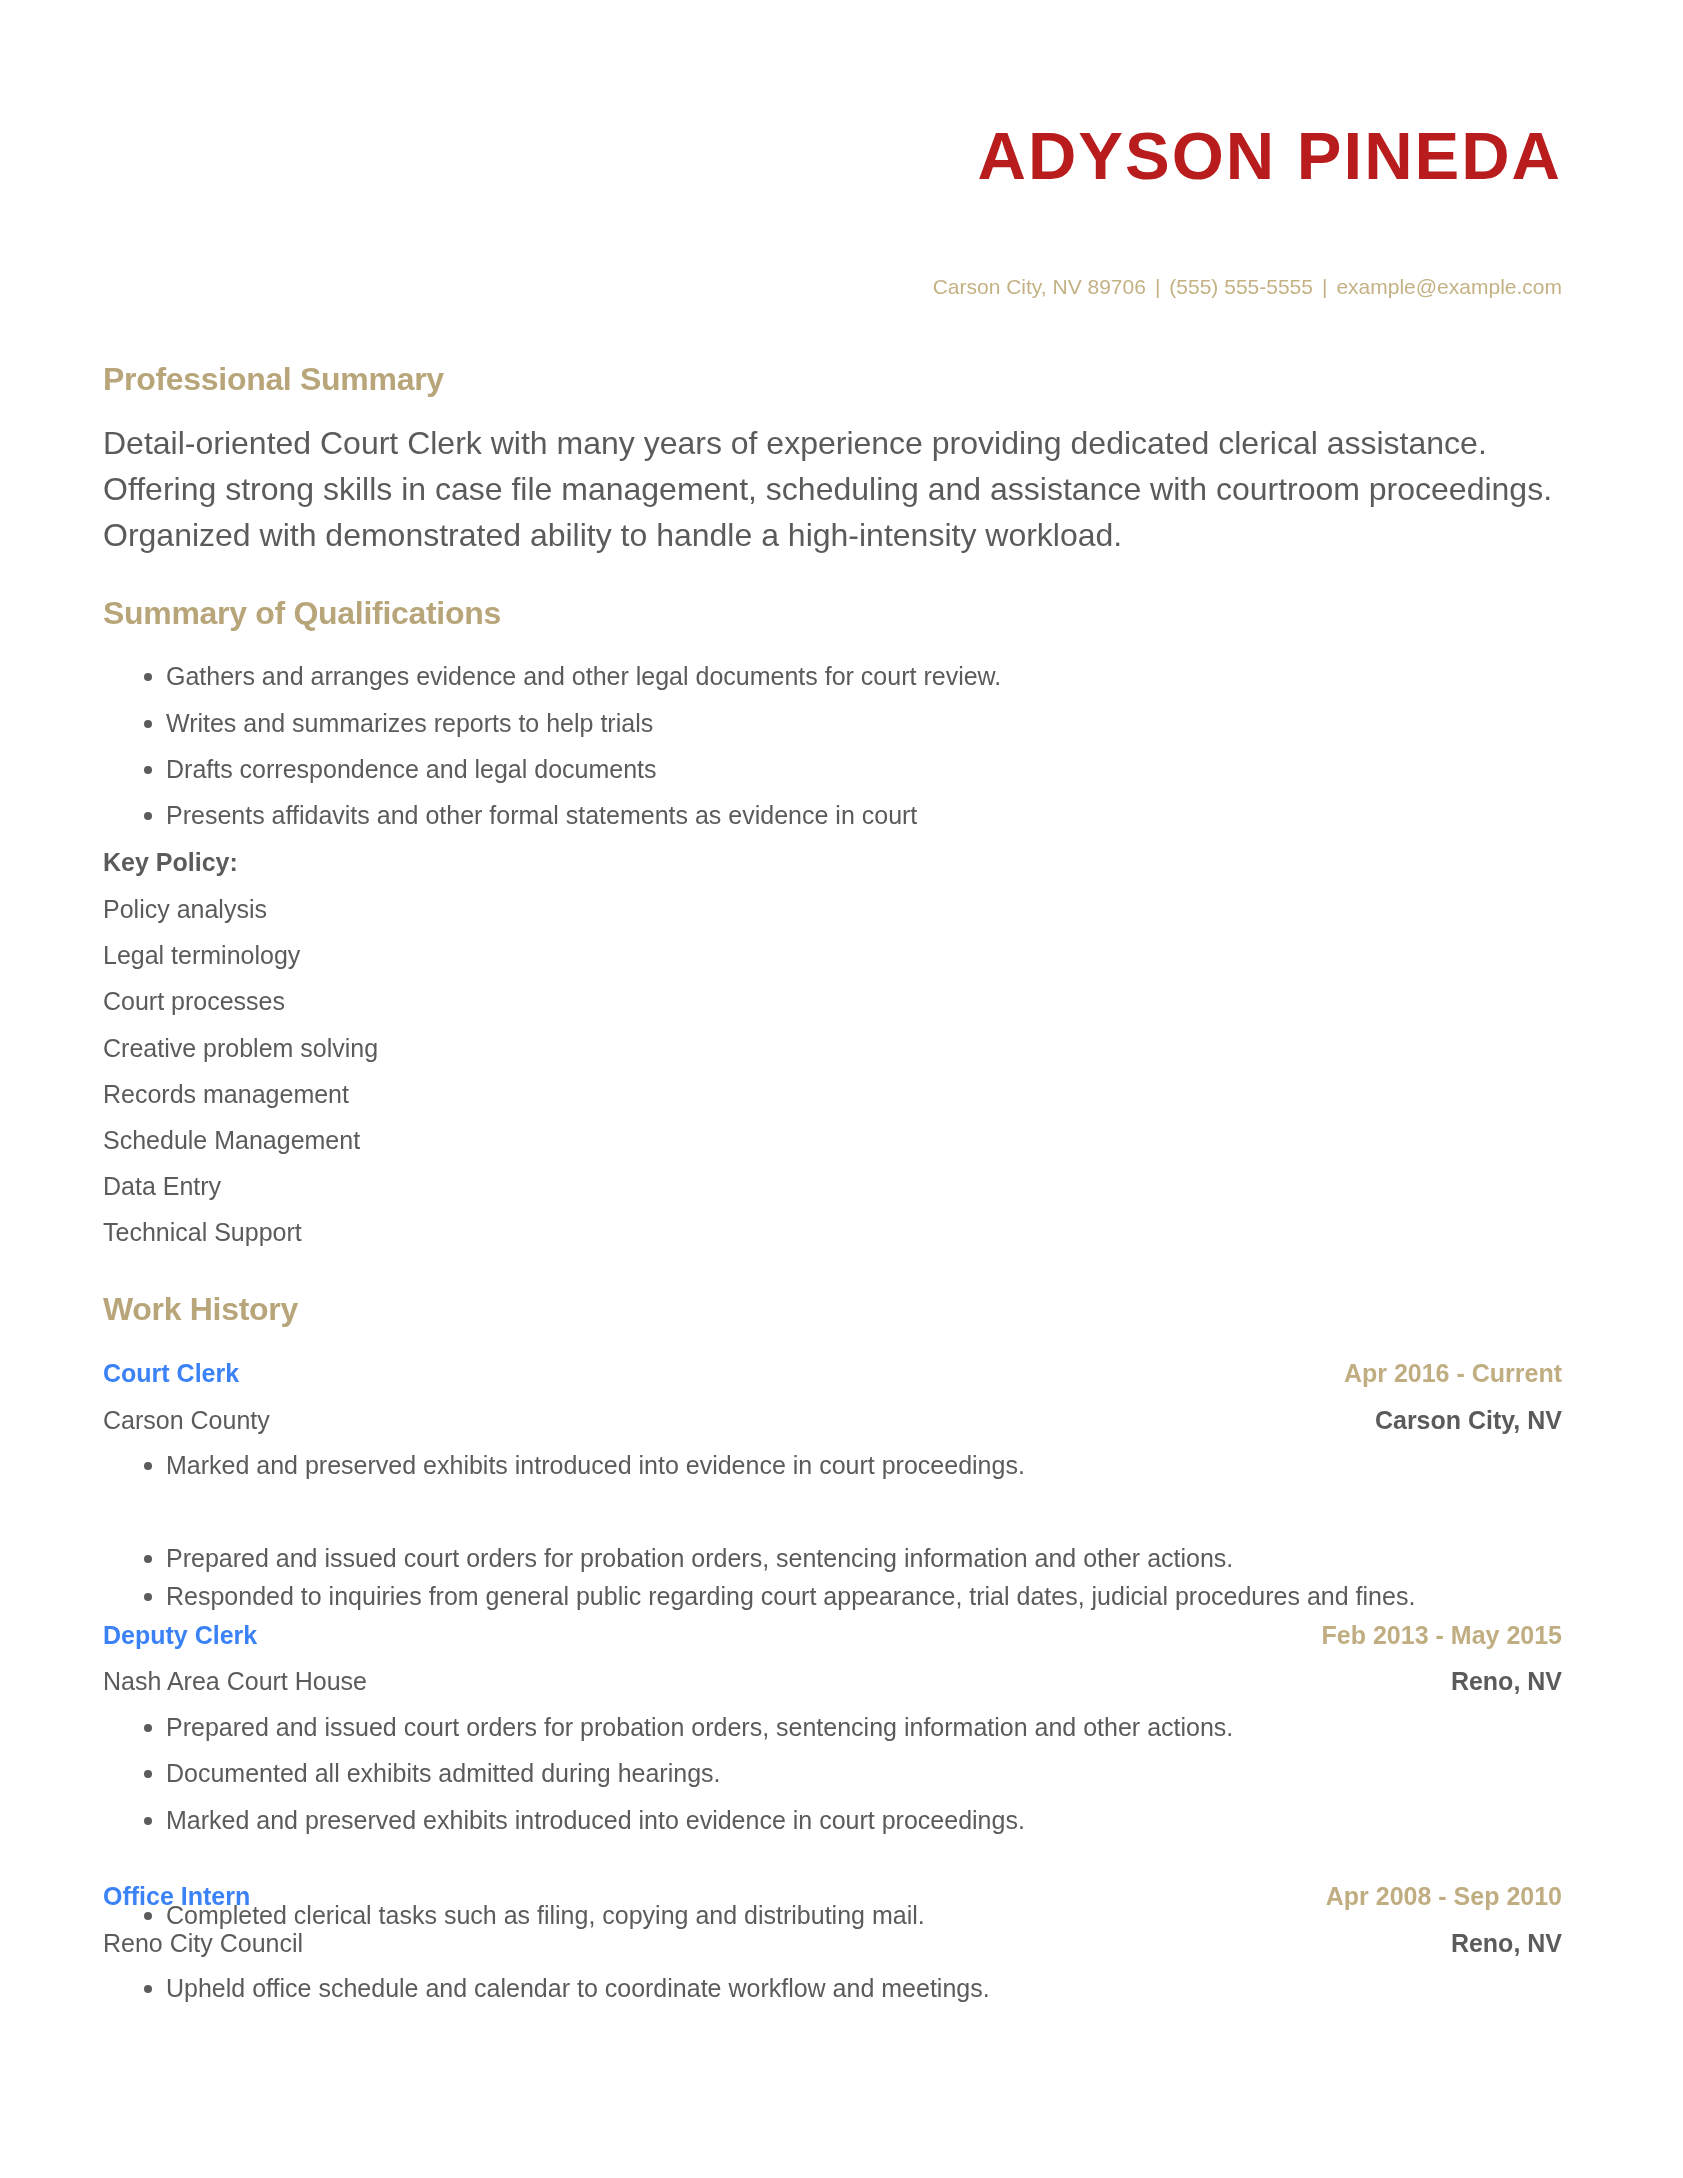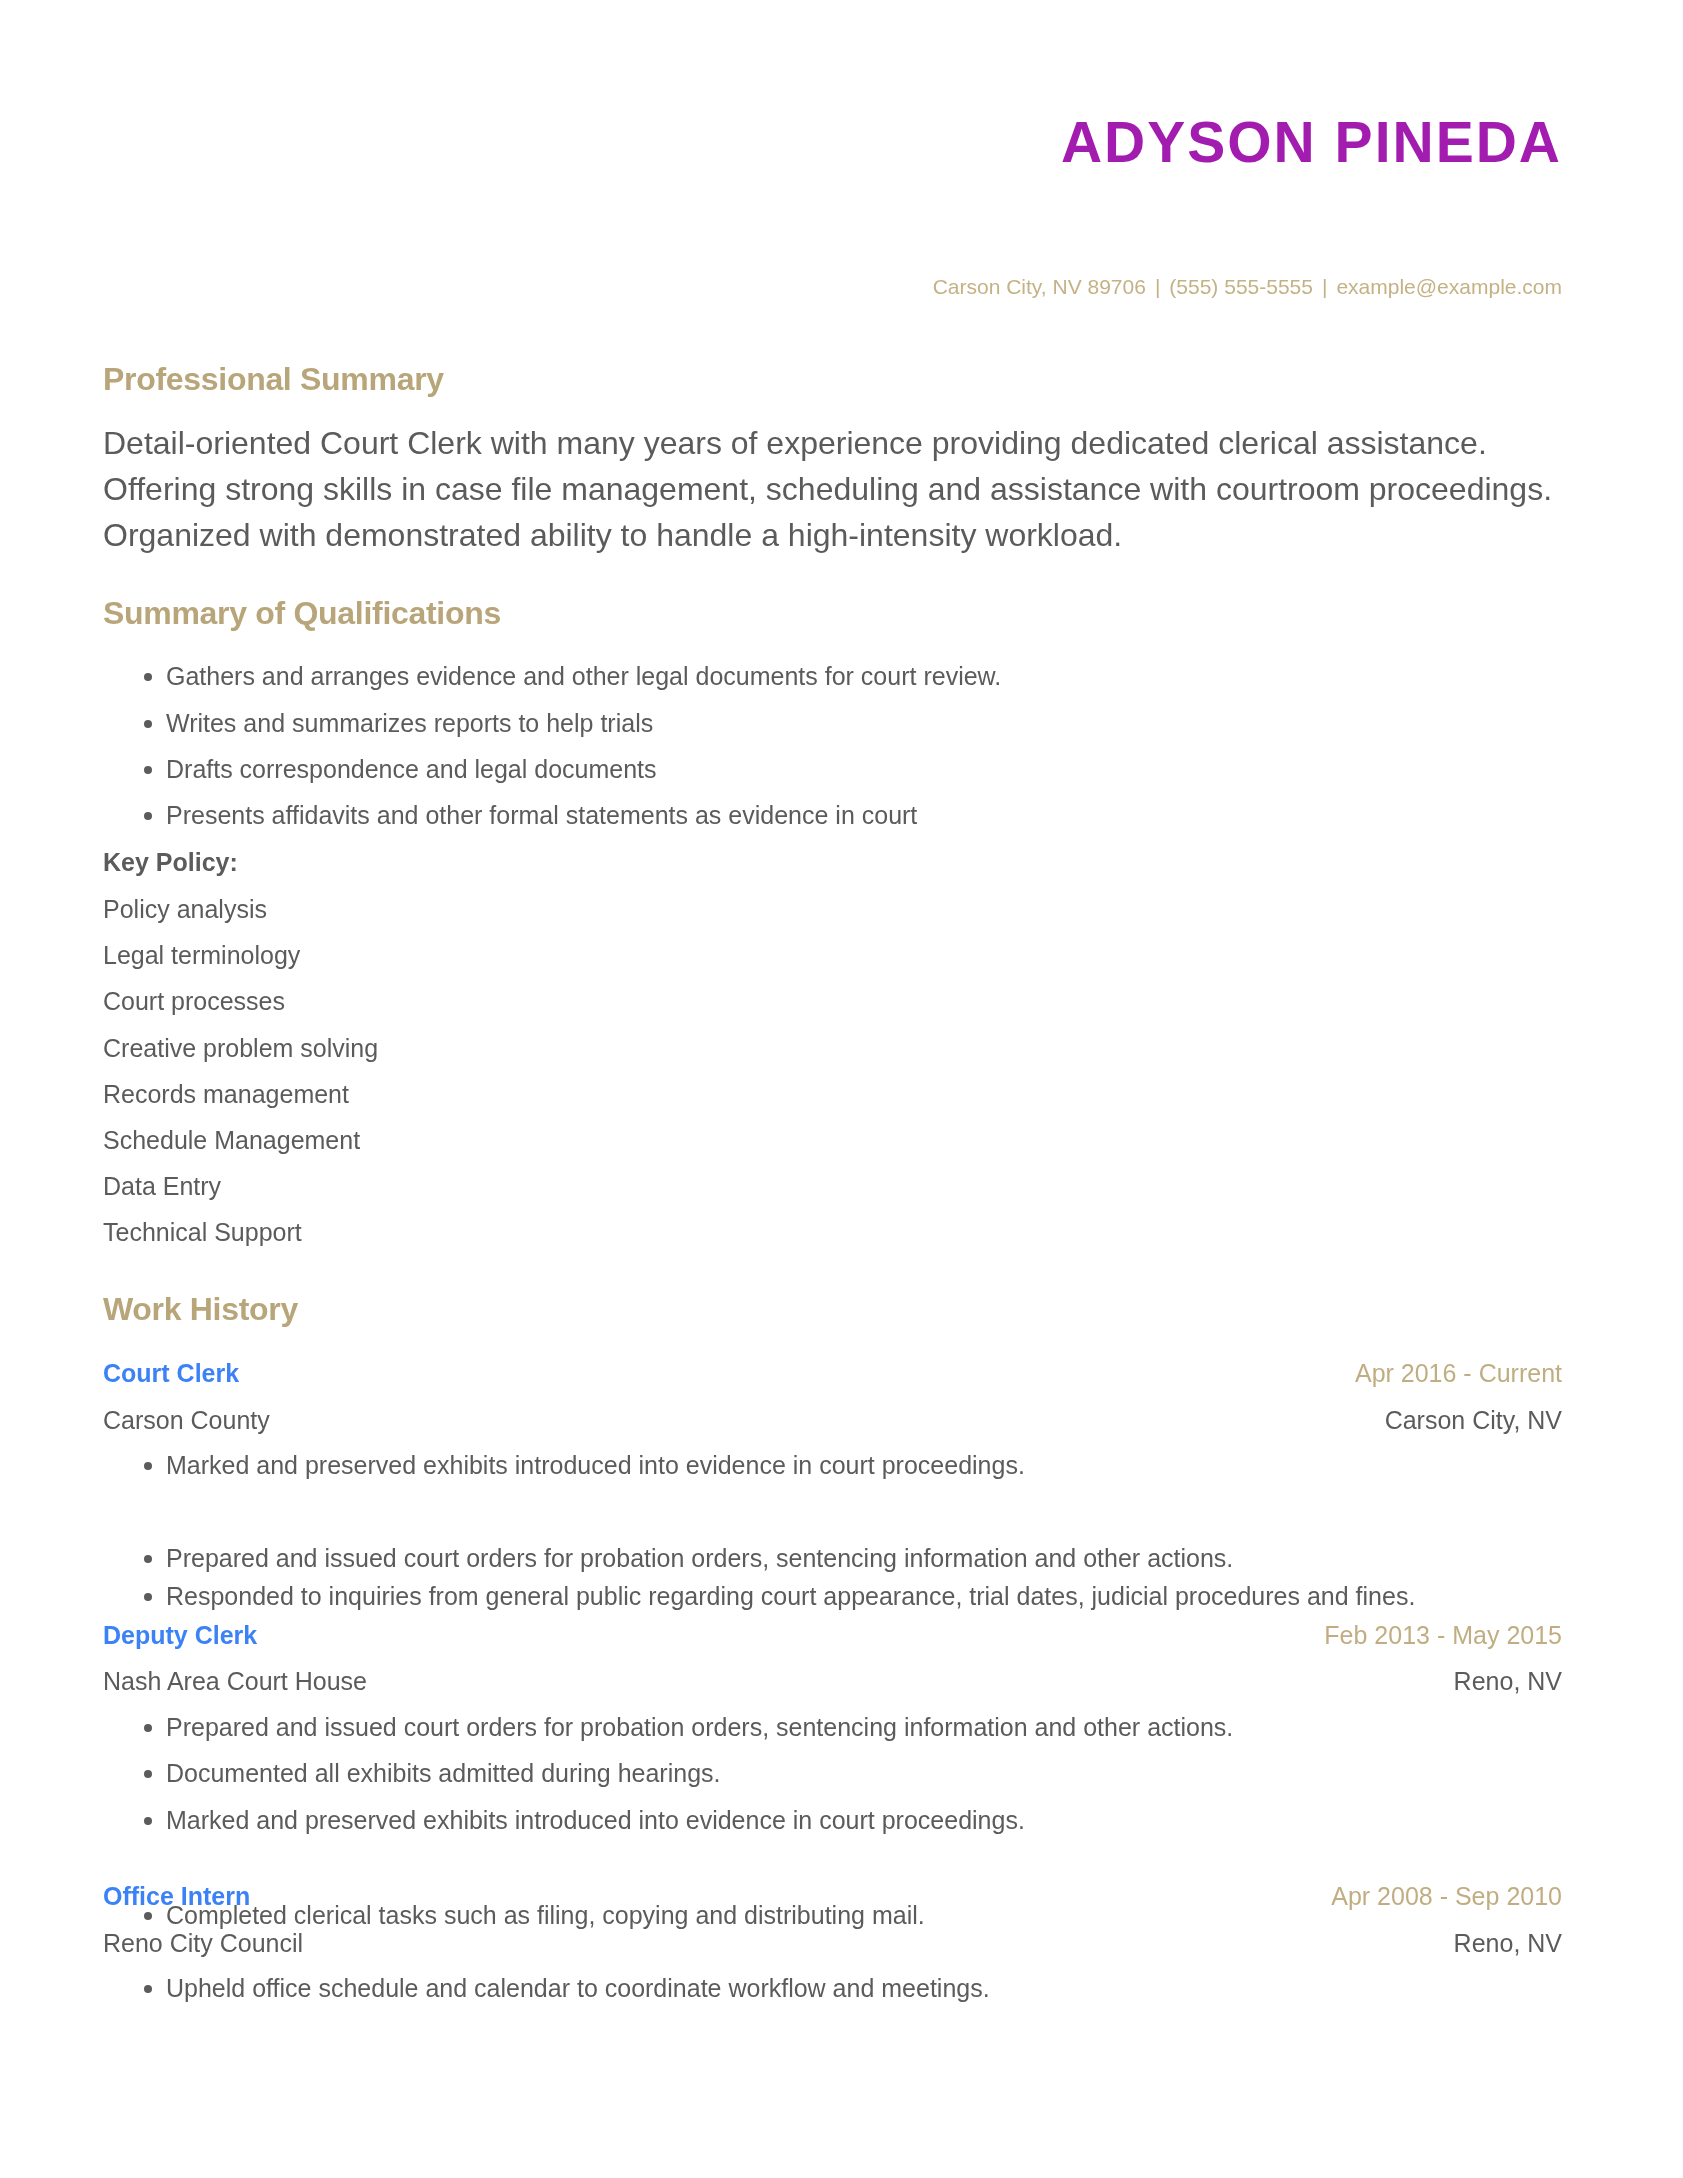--- a/index.html
+++ b/index.html
@@ -1,28 +1,28 @@
 <!DOCTYPE html>
 <html><head>
 <meta charset="utf-8">
 <style>
   html, body { margin:0; padding:0; background:#ffffff; }
   body { width:1683px; height:2178px; position:relative; overflow:hidden;
          font-family:"Liberation Sans", "DejaVu Sans", sans-serif; color:#5b5b5b; }
   .abs { position:absolute; white-space:nowrap; line-height:1; }
-  .name { right:121px; top:114px; font-size:57px; font-weight:bold; letter-spacing:2px; color:#a21caf; }
+  .name { right:121px; top:122px; font-size:67px; font-weight:bold; letter-spacing:2px; color:#b91c1c; }
   .contact { right:121px; top:276px; font-size:21px; color:#c4b285;margin-left:18px; }
   .contact .sep { padding:0 9px; }
   .h2 { left:103px; font-size:32px; font-weight:bold; color:#b8a67a; letter-spacing:-0.3px; }
   .body { font-size:25px; color:#5b5b5b; }
   .para { left:103px; width:1465px; white-space:normal; line-height:46px; font-size:32px; top:420px; }
   .bullet { left:166px; font-size:25px; }
   .bullet::before { content:""; position:absolute; left:-22px; top:9px; width:8px; height:8px; border-radius:50%; background:#5b5b5b; }
   .left { left:103px; }
-  .right { right:121px; text-align:center; }
+  .right { right:121px; text-align:center;font-weight:bold; }
   .bold { font-weight:bold; }
   .job-title { font-size:25px; font-weight:bold; color:#3b82f6; }
   .job-date { font-size:25px; color:#c0ae82; }
 </style>
 </head>
 <body>
 
 <div class="abs name">ADYSON PINEDA</div>
 <div class="abs contact">
   <span>Carson City, NV 89706</span><span class="sep">|</span><span>(555) 555-5555</span><span class="sep">|</span><span>example@example.com</span>

